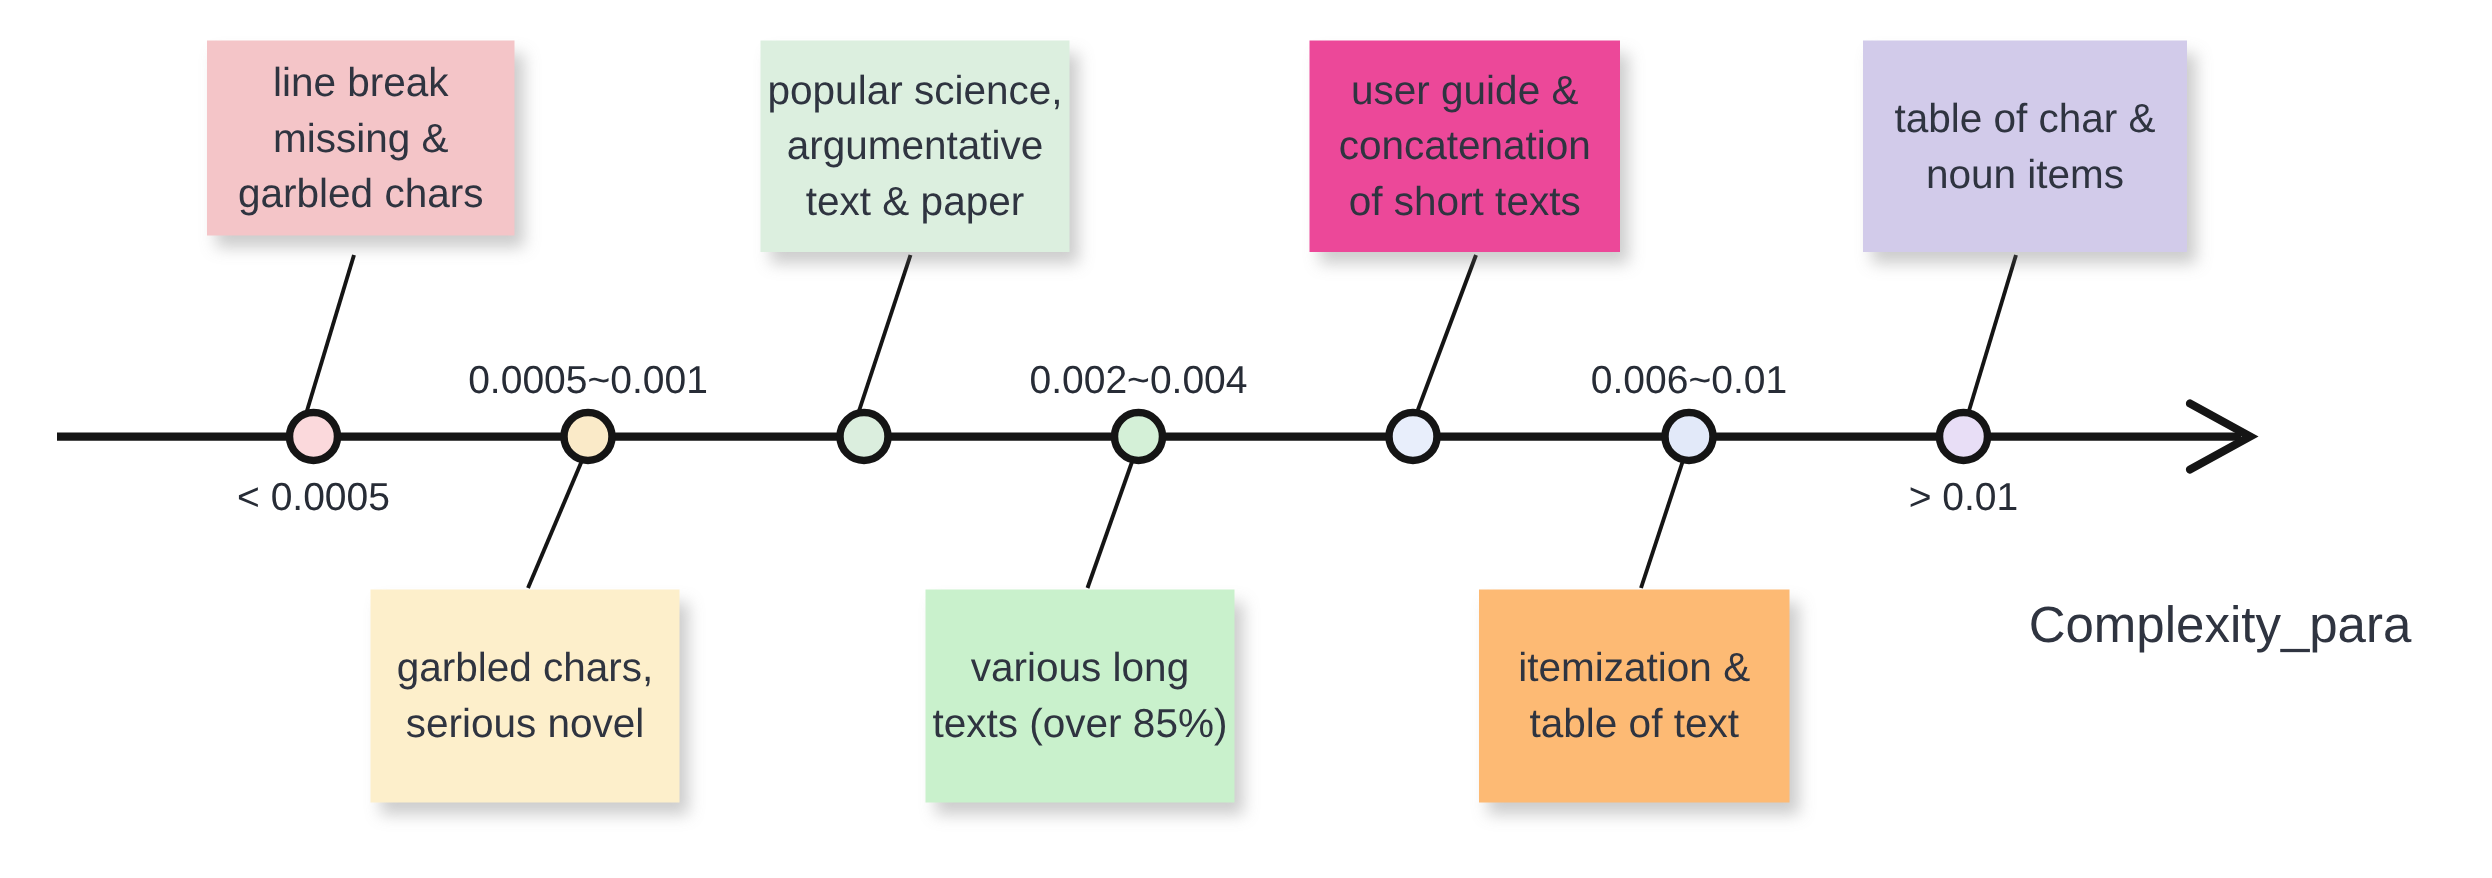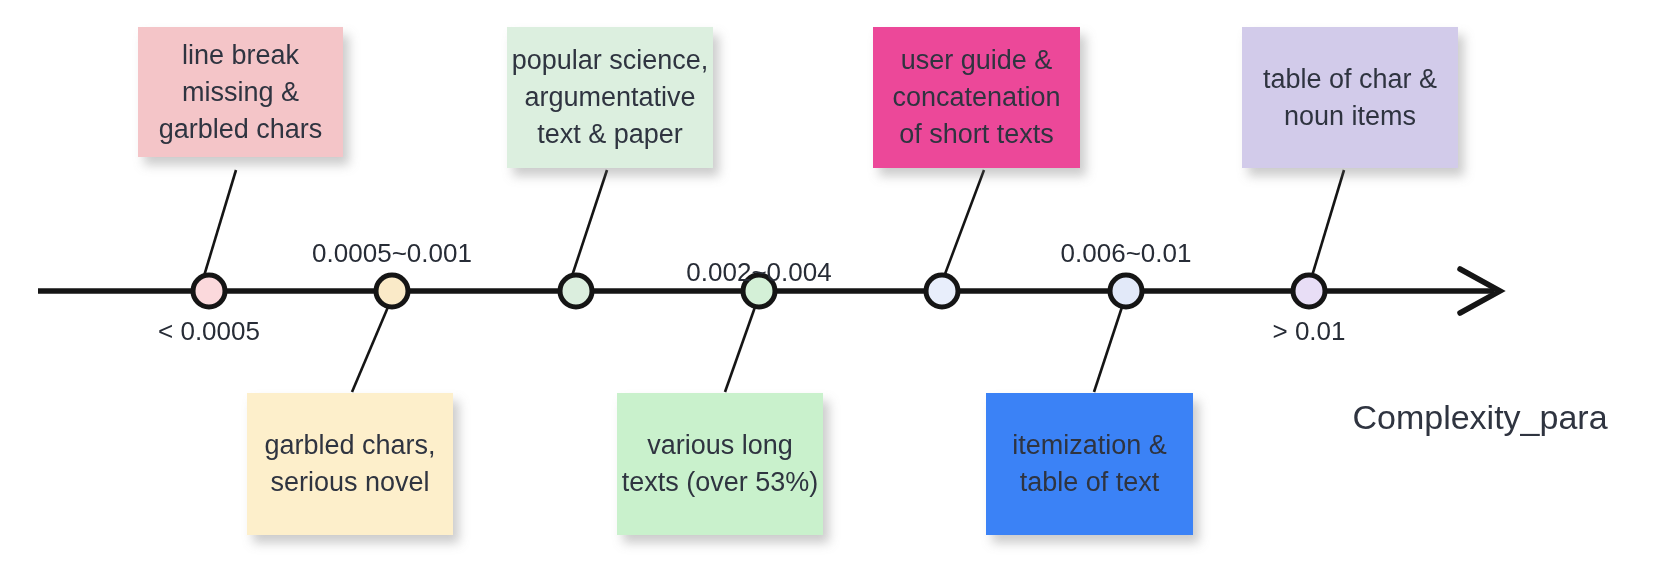--- a/index.html
+++ b/index.html
@@ -76,26 +76,26 @@
 text &amp; paper</div>
   <div class="note" style="left: 873px; top: 27px; width: 207px; height: 141px; background-color: #ec4899;">user guide &amp;
 concatenation
 of short texts</div>
   <div class="note" style="left: 1242px; top: 27px; width: 216px; height: 141px; background-color: rgb(210, 203, 234);">table of char &amp;
 noun items</div>
 
   <div class="note" style="left: 247px; top: 393px; width: 206px; height: 142px; background-color: rgb(253, 239, 203);">garbled chars,
 serious novel</div>
   <div class="note" style="left: 617px; top: 393px; width: 206px; height: 142px; background-color: rgb(201, 241, 204);">various long
-texts (over 53%)</div>
-  <div class="note" style="left: 986px; top: 393px; width: 207px; height: 142px; background-color: #3b82f6;">itemization &amp;
+texts (over 85%)</div>
+  <div class="note" style="left: 986px; top: 393px; width: 207px; height: 142px; background-color: #fdba74;">itemization &amp;
 table of text</div>
 
   <div class="range" style="left:272px;  top:236px;">0.0005~0.001</div>
-  <div class="range" style="left:639px;  top:236px;margin-top:19px;">0.002~0.004</div>
+  <div class="range" style="left:639px;  top:236px;">0.002~0.004</div>
   <div class="range" style="left:1006px; top:236px;">0.006~0.01</div>
 
   <div class="range" style="left:89px;   top:314px;">&lt; 0.0005</div>
   <div class="range" style="left:1189px; top:314px;">&gt; 0.01</div>
 
   <div class="axis-title" style="left:1325px; top:398px;">Complexity_para</div>
 
 </div>
 
 </body></html>

